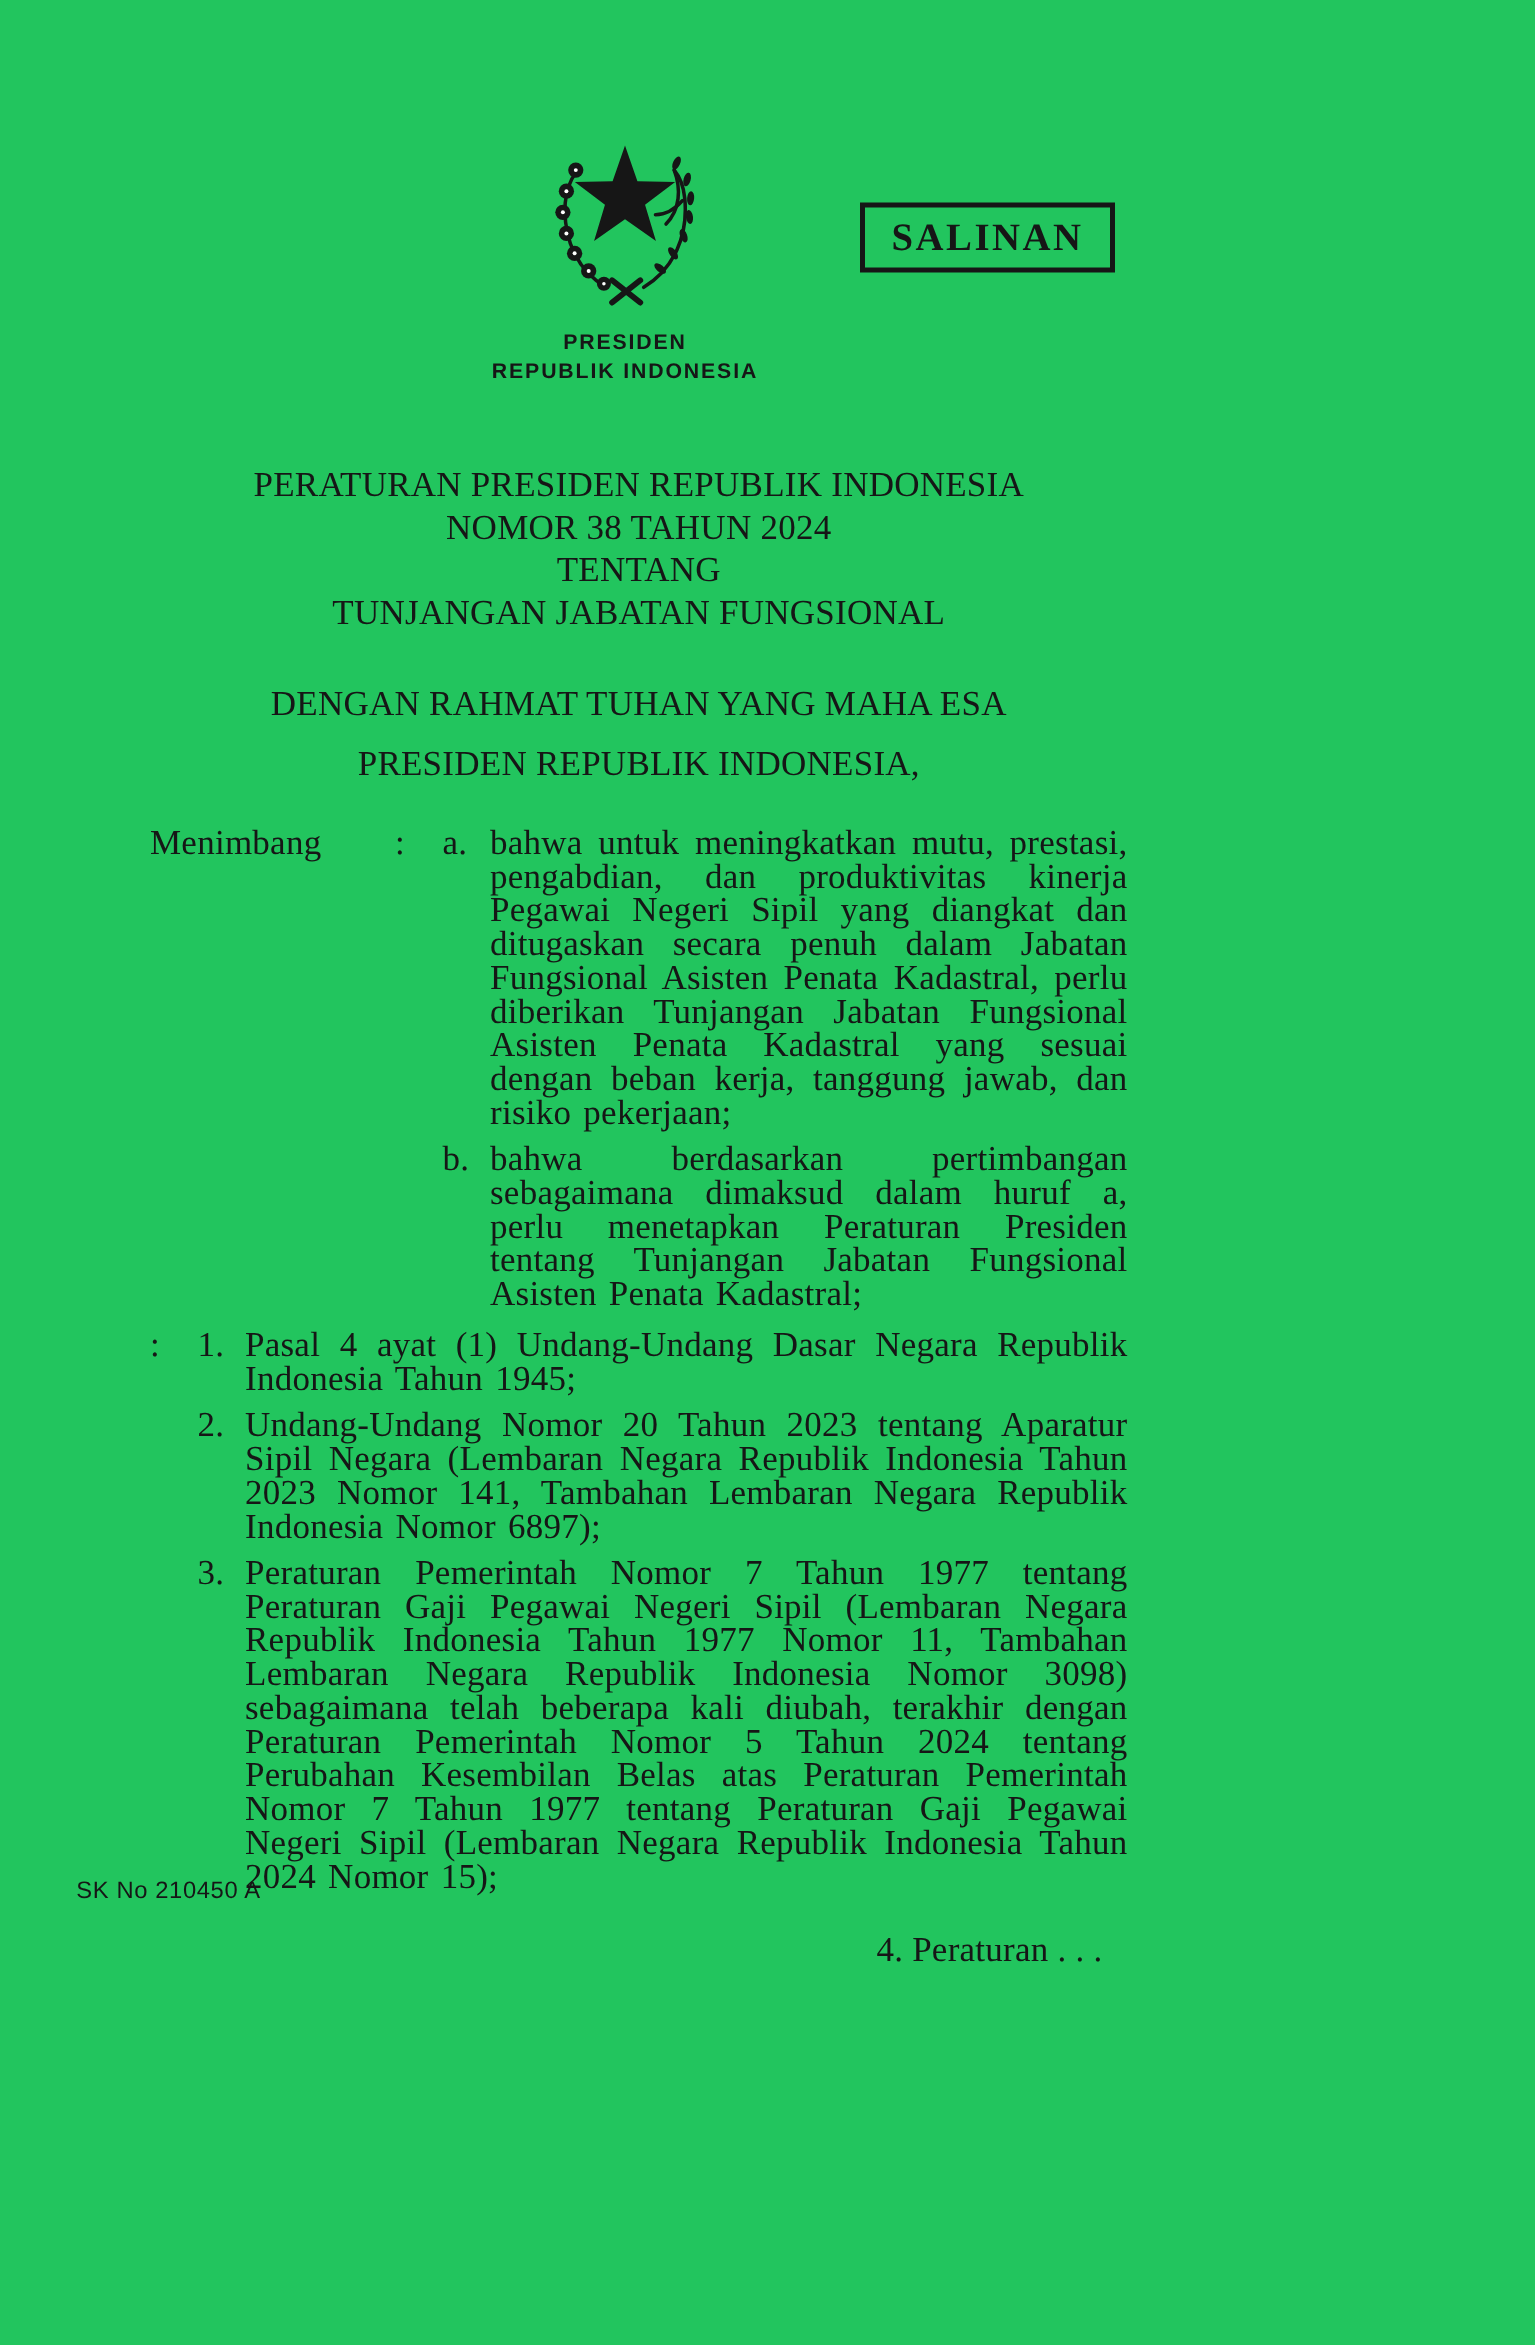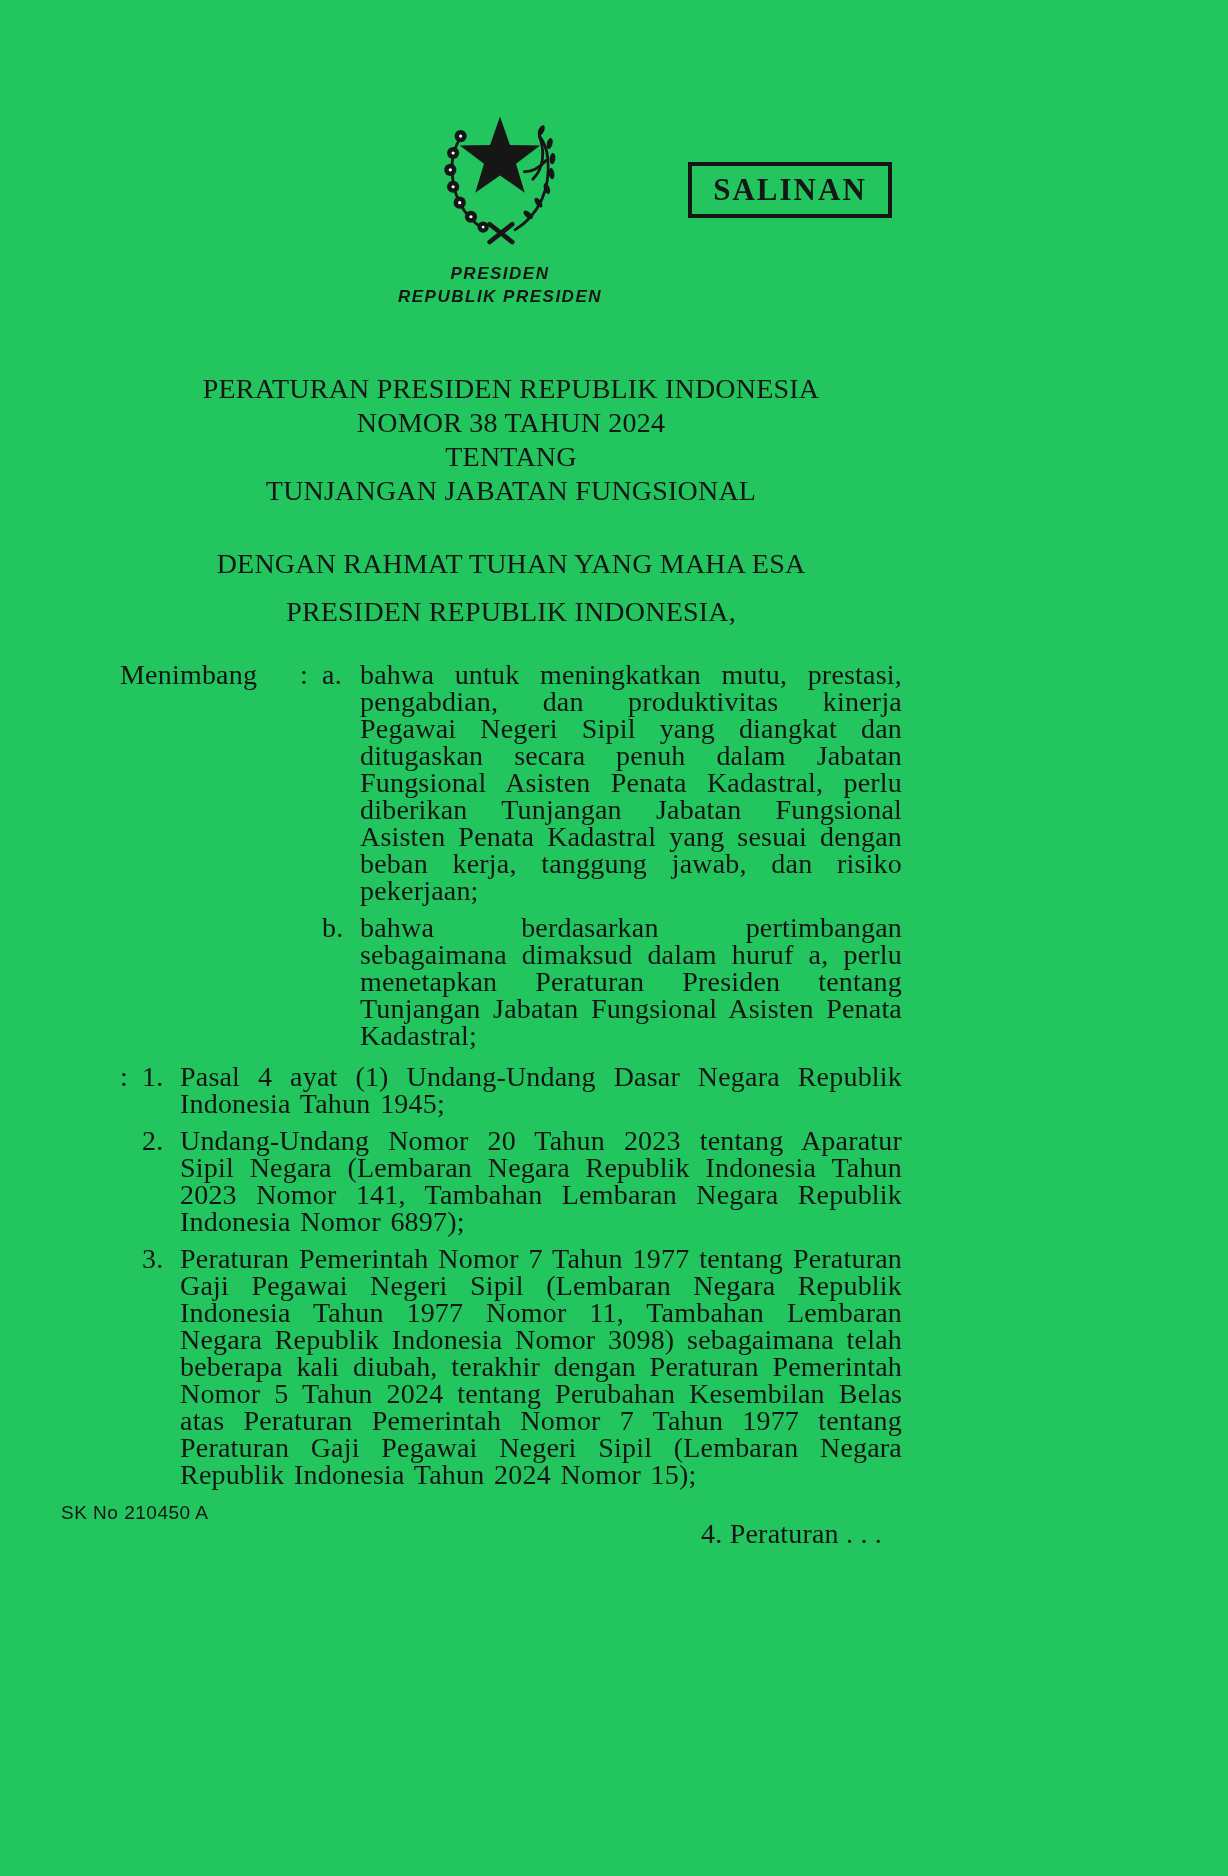--- a/index.html
+++ b/index.html
@@ -26,34 +26,33 @@
     display:flex; align-items:center; justify-content:center;
     font-weight:bold; font-size:31px; letter-spacing:2px;
     font-family:"Liberation Serif", serif;
   }
   .letterhead {
     position:absolute; left:0; top:262px; width:1000px;
     text-align:center;
     font-family:"Liberation Sans", sans-serif;
     font-weight:bold; font-size:17px; letter-spacing:1.5px;
     line-height:23px;
-    font-style:italic;
   }
 
   
   .content {
     position:absolute; left:120px; top:372px; width:782px;
     font-size:28px; line-height:27px; letter-spacing:0.2px;
   }
   .title-block { text-align:center; line-height:34px; }
   .invocation  { text-align:center; margin-top:42px; }
   .authority   { text-align:center; margin-top:21px; }
 
   .sections { margin-top:36px; }
-  .section  { display:flex; margin-bottom:14px; }
+  .section  { display:flex; margin-bottom:14px;gap:16px; }
   .s-label  { flex:0 0 180px; }
   .s-colon  { flex:0 0 22px; }
   .s-items  { flex:1; }
   .item     { display:flex; margin-bottom:10px; }
   .item:last-child { margin-bottom:0; }
   .i-marker { flex:0 0 38px; }
   .i-text   { flex:1; text-align:justify; word-spacing:2.5px; }
 
   .catchword { text-align:right; margin-top:32px; padding-right:20px; }
 
@@ -108,21 +107,21 @@
 
     <polygon points="80,15 90.6,45.4 122.8,46.1 97.1,65.6 106.4,96.4 80,78 53.6,96.4 62.9,65.6 37.2,46.1 69.4,45.4" fill="#161616"></polygon>
 
     <path d="M69,130 L93,149 M93,130 L69,149" stroke="#161616" stroke-width="5" stroke-linecap="round" fill="none"></path>
   </svg>
 
   <div class="stamp">SALINAN</div>
 
   <div class="letterhead">
     <div>PRESIDEN</div>
-    <div>REPUBLIK PRESIDEN</div>
+    <div>REPUBLIK INDONESIA</div>
   </div>
 
   <div class="content">
 
     <div class="title-block">
       <div>PERATURAN PRESIDEN REPUBLIK INDONESIA</div>
       <div>NOMOR 38 TAHUN 2024</div>
       <div>TENTANG</div>
       <div>TUNJANGAN JABATAN FUNGSIONAL</div>
     </div>

